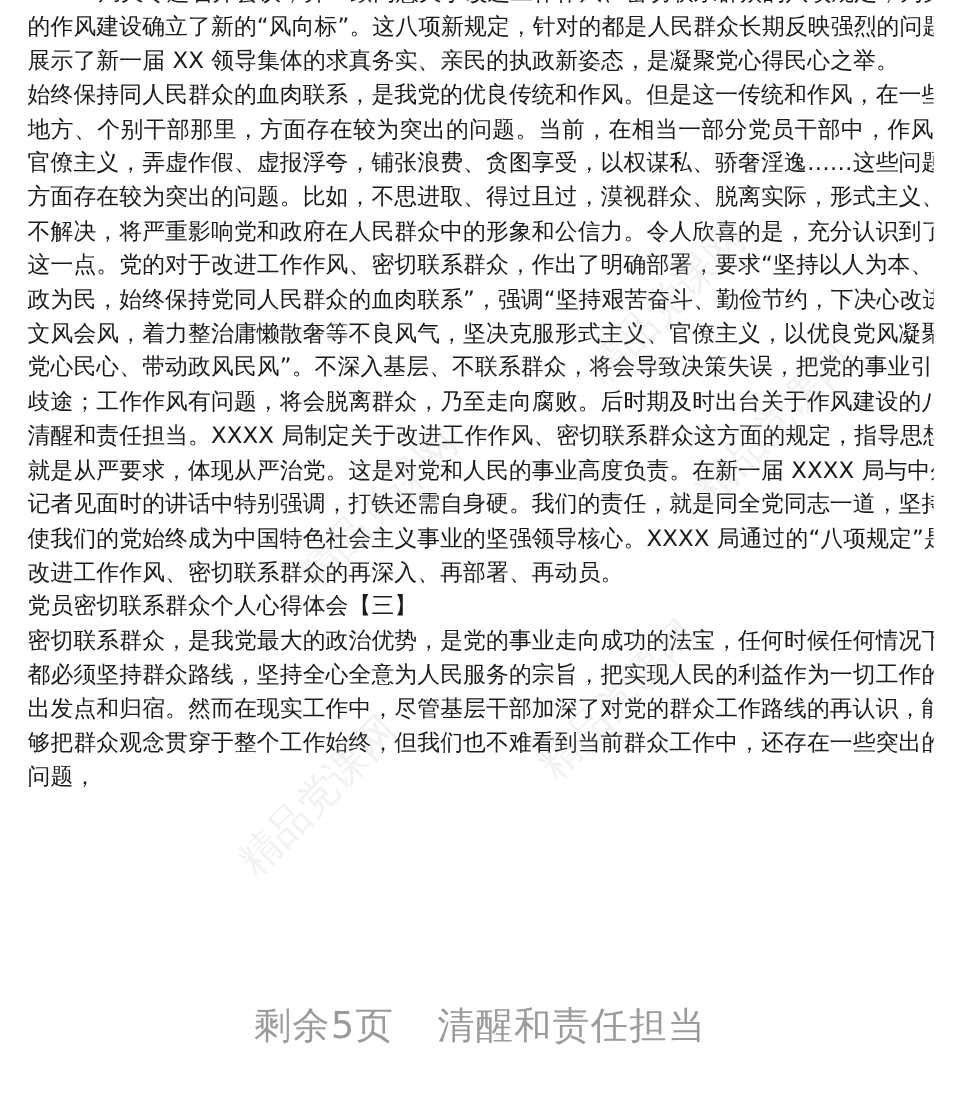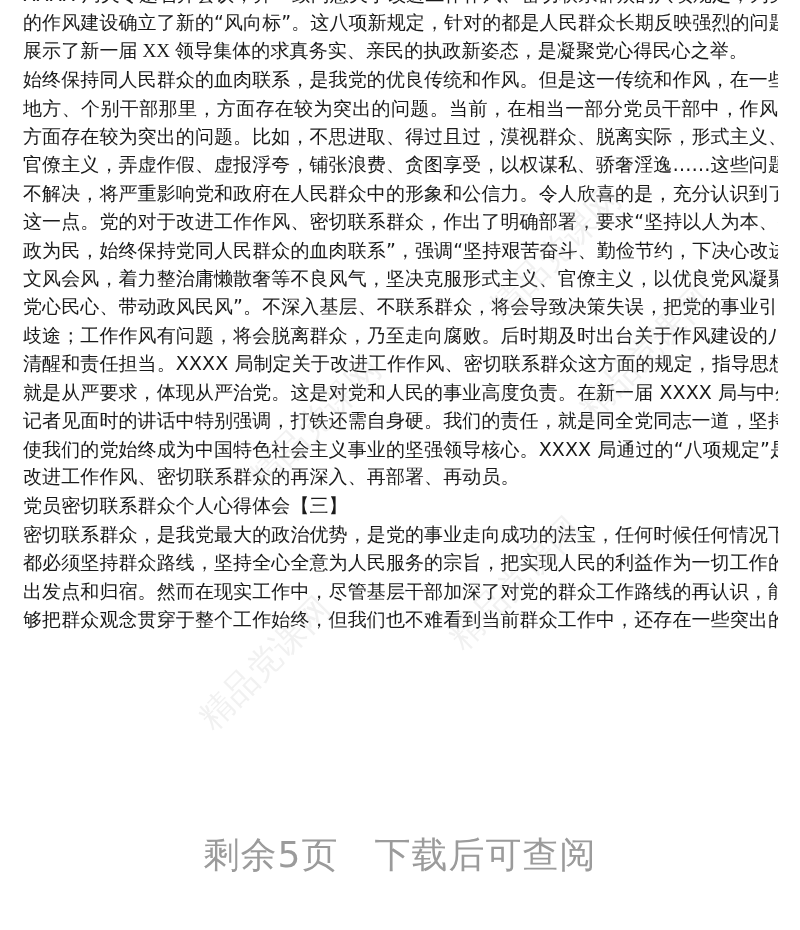--- a/index.html
+++ b/index.html
@@ -30,21 +30,20 @@
     }
     .line {
       display: block;
       white-space: nowrap;
       overflow: hidden;
       text-align: justify;
       text-align-last: justify;
     }
     .line.last {
       text-align-last: left;
-      font-family: Liberation Serif, serif;
     }
     .heading {
       font-weight: normal;
       text-align-last: left;
     }
     .watermark {
       position: absolute;
       color: rgba(180, 180, 180, 0.18);
       font-size: 34px;
       transform: rotate(-45deg);
@@ -55,21 +54,21 @@
       position: absolute;
       left: 0;
       top: 810px;
       width: 800px;
       height: 90px;
       display: flex;
       align-items: center;
       justify-content: center;
     }
     .footer-text {
-      font-size: 36px;
+      font-size: 31px;
       color: #9b9b9b;
       letter-spacing: 1px;
     }
     .footer-gap {
       display: inline-block;
       width: 36px;
     }
   </style>
 </head>
 <body>
@@ -79,22 +78,22 @@
 
     <div>
       <span class="line">XXXX 局关专题召开会议，并一致同意关于改进工作作风、密切联系群众的八项规定，为党</span>
       <span class="line">的作风建设确立了新的“风向标”。这八项新规定，针对的都是人民群众长期反映强烈的问题，</span>
       <span class="line last">展示了新一届 XX 领导集体的求真务实、亲民的执政新姿态，是凝聚党心得民心之举。</span>
     </div>
 
     <div>
       <span class="line">始终保持同人民群众的血肉联系，是我党的优良传统和作风。但是这一传统和作风，在一些</span>
       <span class="line">地方、个别干部那里，方面存在较为突出的问题。当前，在相当一部分党员干部中，作风</span>
+      <span class="line">官僚主义，弄虚作假、虚报浮夸，铺张浪费、贪图享受，以权谋私、骄奢淫逸……这些问题</span>
       <span class="line">方面存在较为突出的问题。比如，不思进取、得过且过，漠视群众、脱离实际，形式主义、</span>
-      <span class="line">官僚主义，弄虚作假、虚报浮夸，铺张浪费、贪图享受，以权谋私、骄奢淫逸……这些问题</span>
       <span class="line">不解决，将严重影响党和政府在人民群众中的形象和公信力。令人欣喜的是，充分认识到了</span>
       <span class="line">这一点。党的对于改进工作作风、密切联系群众，作出了明确部署，要求“坚持以人为本、执</span>
       <span class="line">政为民，始终保持党同人民群众的血肉联系”，强调“坚持艰苦奋斗、勤俭节约，下决心改进</span>
       <span class="line">文风会风，着力整治庸懒散奢等不良风气，坚决克服形式主义、官僚主义，以优良党风凝聚</span>
       <span class="line">党心民心、带动政风民风”。不深入基层、不联系群众，将会导致决策失误，把党的事业引向</span>
       <span class="line">歧途；工作作风有问题，将会脱离群众，乃至走向腐败。后时期及时出台关于作风建设的八</span>
     </div>
 
     <div>
       <span class="line">清醒和责任担当。XXXX 局制定关于改进工作作风、密切联系群众这方面的规定，指导思想</span>
@@ -106,28 +105,29 @@
 
     <div>
       <span class="line heading">党员密切联系群众个人心得体会【三】</span>
     </div>
 
     <div>
       <span class="line">密切联系群众，是我党最大的政治优势，是党的事业走向成功的法宝，任何时候任何情况下，</span>
       <span class="line">都必须坚持群众路线，坚持全心全意为人民服务的宗旨，把实现人民的利益作为一切工作的</span>
       <span class="line">出发点和归宿。然而在现实工作中，尽管基层干部加深了对党的群众工作路线的再认识，能</span>
       <span class="line">够把群众观念贯穿于整个工作始终，但我们也不难看到当前群众工作中，还存在一些突出的</span>
+      <span class="line last">问题，</span>
     </div>
 
   </div>
 </div>
 
 <div class="watermark" style="left:470px; top:230px;">精品党课网</div>
 <div class="watermark" style="left:560px; top:330px;">精品党课网</div>
 <div class="watermark" style="left:230px; top:400px;">精品党课网</div>
 <div class="watermark" style="left:430px; top:560px;">精品党课网</div>
 <div class="watermark" style="left:180px; top:640px;">精品党课网</div>
 
 <div class="footer">
   <span class="footer-text">剩余5页</span>
   <span class="footer-gap"></span>
-  <span class="footer-text">下载后可查阅</span>
+  <span class="footer-text">清醒和责任担当</span>
 </div>
 
 </body></html>

